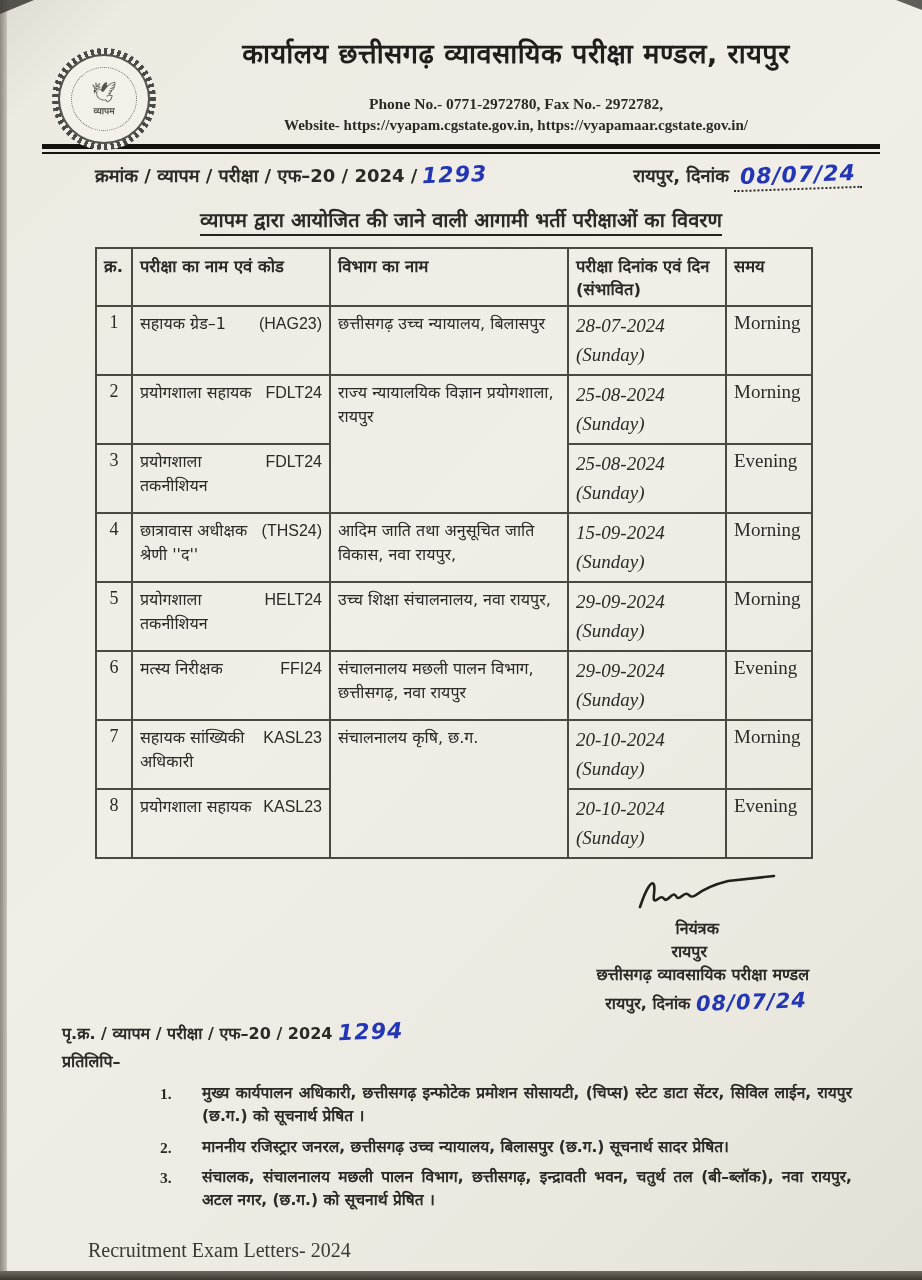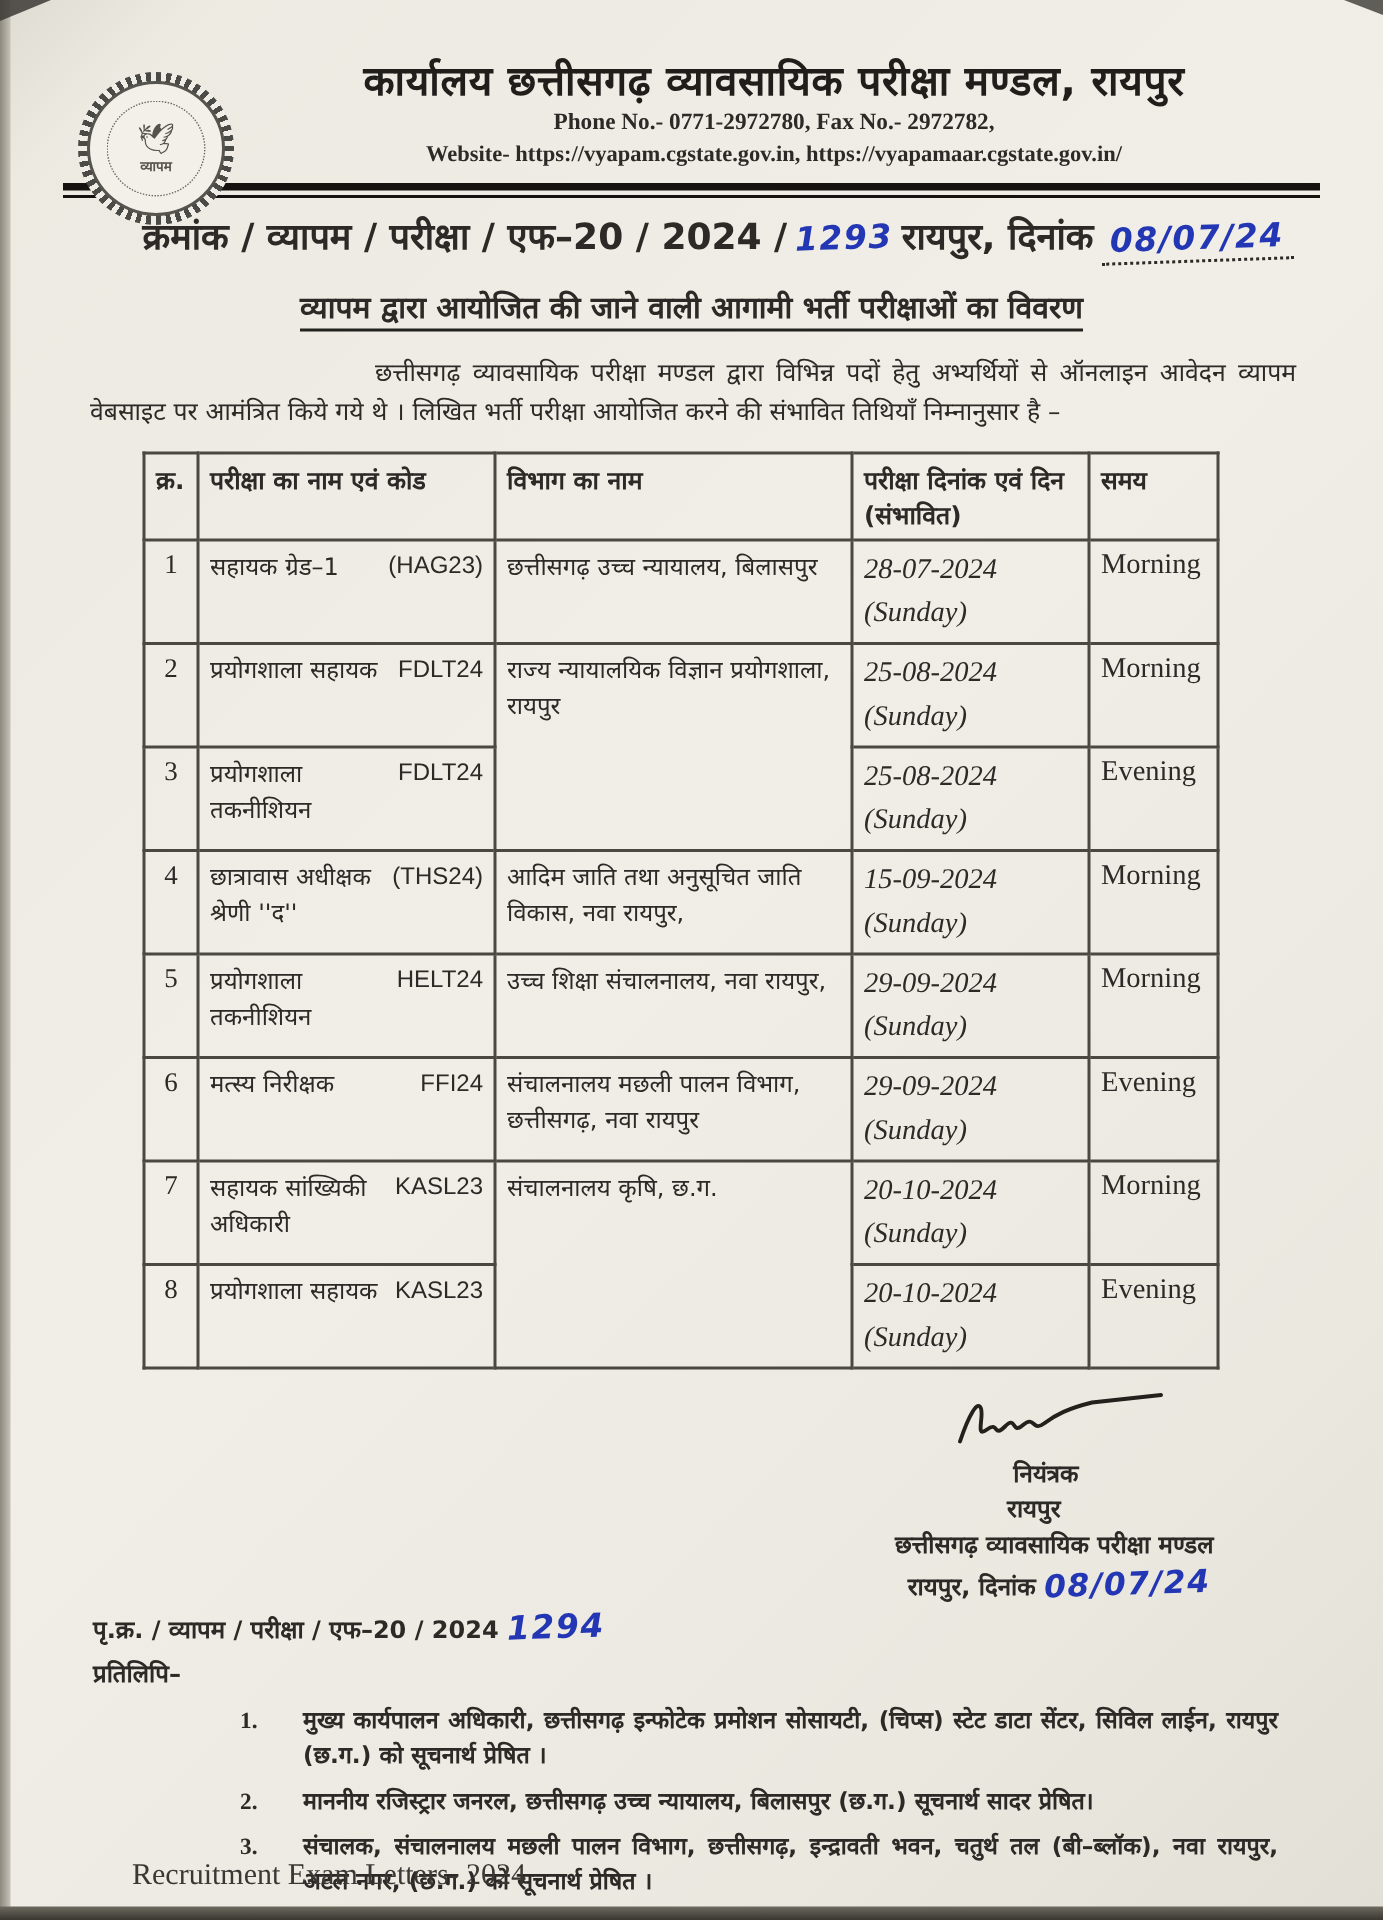--- a/index.html
+++ b/index.html
@@ -24,27 +24,27 @@
     background:repeating-conic-gradient(#4a4a46 0deg 4deg, #efede6 4deg 8deg);
     display:flex; align-items:center; justify-content:center; }
   .seal-mid { width:88px; height:86px; border-radius:50%; background:#f2f0e9;
     border:2px solid #56544e; display:flex; align-items:center; justify-content:center; }
   .seal-inner { width:64px; height:62px; border-radius:50%; border:1.5px dotted #6a675f;
     display:flex; flex-direction:column; align-items:center; justify-content:center; gap:2px; }
   .seal-bird { font-size:20px; line-height:1; color:#55534c; }
   .seal-name { font-size:9px; color:#55534c; font-weight:bold; }
   .org-name { font-size:27px; font-weight:bold; letter-spacing:.5px; color:#1f1e1b; margin-left:110px; }
   .org-addr { font-size:18px; font-weight:bold; color:#2a2925; margin:8px 0 0 110px; }
-  .org-phone { font-family:"Liberation Serif", serif; font-size:15.5px; font-weight:bold; margin:2px 0 0 110px; }
+  .org-phone { font-family:"Liberation Serif", serif; font-size:15.5px; font-weight:bold; margin:24px 0 0 110px; }
   .org-web  { font-family:"Liberation Serif", serif; font-size:15px; font-weight:bold; margin:4px 0 0 110px; }
   .rule { margin:10px 42px 0 42px; border-top:5px solid #14130f; border-bottom:2px solid #14130f; height:3px; }
 
   
   .refline { display:flex; justify-content:space-between; align-items:baseline; margin:8px 60px 0 95px; }
-  .ref-label, .date-label { font-size:24px; font-weight:bold; }
+  .ref-label, .date-label { font-size:18px; font-weight:bold; }
   .hand { font-family:"DejaVu Sans", sans-serif; font-style:italic; font-weight:bold;
     color:#2336b4; font-size:22px; letter-spacing:1px; transform:rotate(-2deg); display:inline-block; }
   .date-dotted { border-bottom:2px dotted #2b2a27; padding:0 6px 1px 6px; }
 
   .doc-title { text-align:center; margin-top:16px; }
   .doc-title span { font-size:20px; font-weight:bold; border-bottom:2px solid #23221e; padding-bottom:2px; }
 
   .intro { margin:18px 58px 0 60px; font-size:16.5px; line-height:1.55; text-align:justify; }
   .intro .indent { display:inline-block; width:190px; }
 
@@ -117,21 +117,20 @@
     <div>
       <span class="date-label">रायपुर, दिनांक</span>
       <span class="hand date-dotted">08/07/24</span>
     </div>
   </div>
 
   <div class="doc-title">
     <span>व्यापम द्वारा आयोजित की जाने वाली आगामी भर्ती परीक्षाओं का विवरण</span>
   </div>
 
-  <div class="intro"><span class="indent"></span><span>छत्तीसगढ़ व्यावसायिक परीक्षा मण्डल द्वारा विभिन्न पदों हेतु अभ्यर्थियों से ऑनलाइन आवेदन व्यापम वेबसाइट पर आमंत्रित किये गये थे । लिखित भर्ती परीक्षा आयोजित करने की संभावित तिथियाँ निम्नानुसार है –</span></div>
 
   <table class="exam">
     <colgroup>
       <col class="col-sn">
         <col class="col-name">
         <col class="col-dept">
         <col class="col-date">
         <col class="col-time">
     </colgroup>
     <thead>

